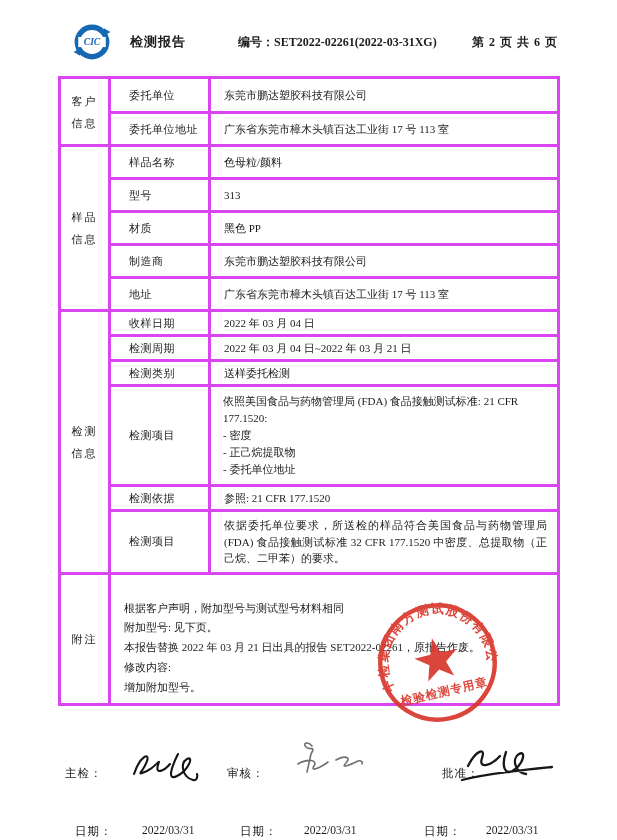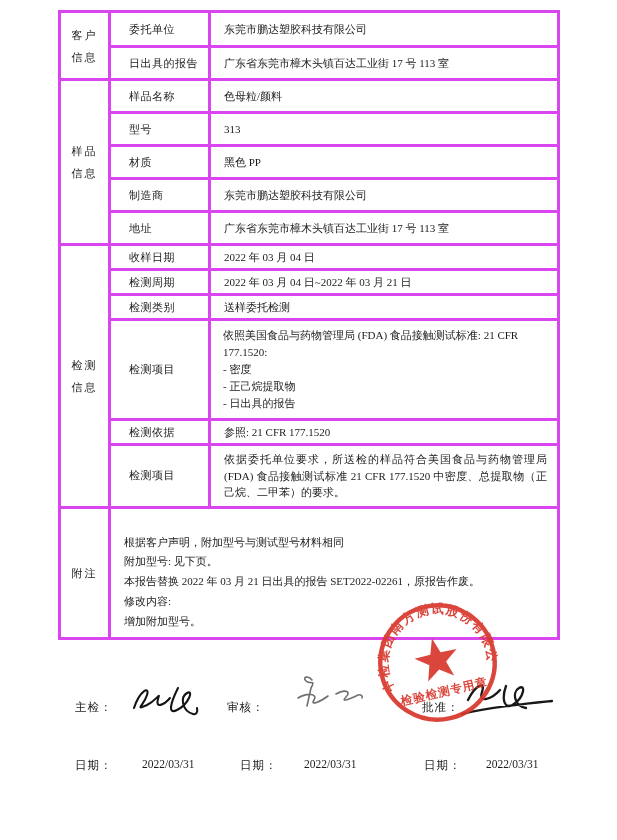--- a/index.html
+++ b/index.html
@@ -40,38 +40,50 @@
 
   
   .stamp { position:absolute; left:374px; top:599px; width:127px; height:127px; opacity:0.92; }
 </style>
 </head>
 <body>
 
 <div class="page">
   <div class="content">
 
+    <div class="hdr">
+      <svg class="logo" viewBox="0 0 48 48">
+        <circle cx="24" cy="24" r="16" fill="none" stroke="#1668b3" stroke-width="6"></circle>
+        <polygon points="37,9 44,13 36,18" fill="#1668b3"></polygon>
+        <polygon points="11,39 4,35 12,30" fill="#1668b3"></polygon>
+        <rect x="9" y="18.5" width="30" height="11" fill="#ffffff"></rect>
+        <text x="24" y="27.5" text-anchor="middle" font-size="10.5" font-weight="bold" font-style="italic" fill="#1668b3" font-family="Liberation Serif, serif">CIC</text>
+      </svg>
+      <div class="hdr-title">检测报告</div>
+      <div class="hdr-no"><span>编号：</span><span>SET2022-02261(2022-03-31XG)</span></div>
+      <div class="hdr-page">第 2 页 共 6 页</div>
+    </div>
 
     <table class="rpt">
       <colgroup>
           <col style="width:50px">
           <col style="width:100px">
           <col>
         </colgroup>
 
       <tbody>
           <tr>
         <td class="grp" rowspan="2">
               <div class="grp-label">客户信息</div>
             </td>
         <td class="lbl h35">委托单位</td>
         <td class="val">东莞市鹏达塑胶科技有限公司</td>
       </tr>
       <tr>
-        <td class="lbl h33">日出具的报告</td>
+        <td class="lbl h33">委托单位地址</td>
         <td class="val">广东省东莞市樟木头镇百达工业街 17 号 113 室</td>
       </tr>
 
       <tr>
         <td class="grp" rowspan="5">
               <div class="grp-label">样品信息</div>
             </td>
         <td class="lbl h33">样品名称</td>
         <td class="val">色母粒/颜料</td>
       </tr>
@@ -106,57 +118,57 @@
       <tr>
         <td class="lbl h25">检测类别</td>
         <td class="val">送样委托检测</td>
       </tr>
       <tr>
         <td class="lbl h87">检测项目</td>
         <td class="val-multi proj">
           <div>依照美国食品与药物管理局 (FDA) 食品接触测试标准: 21 CFR 177.1520:</div>
           <div>- 密度</div>
           <div>- 正己烷提取物</div>
-          <div>- 日出具的报告</div>
+          <div>- 委托单位地址</div>
         </td>
       </tr>
       <tr>
         <td class="lbl h25">检测依据</td>
         <td class="val">参照: 21 CFR 177.1520</td>
       </tr>
       <tr>
         <td class="lbl h51">检测项目</td>
-        <td class="concl">依据委托单位要求，所送检的样品符合美国食品与药物管理局 (FDA) 食品接触测试标准 21 CFR 177.1520 中密度、总提取物（正己烷、二甲苯）的要求。</td>
+        <td class="concl">依据委托单位要求，所送检的样品符合美国食品与药物管理局 (FDA) 食品接触测试标准 32 CFR 177.1520 中密度、总提取物（正己烷、二甲苯）的要求。</td>
       </tr>
 
       <tr>
         <td class="grp h99">
               <div class="grp-label">附注</div>
             </td>
         <td class="note" colspan="2">
           <div>根据客户声明，附加型号与测试型号材料相同</div>
           <div>附加型号: 见下页。</div>
           <div>本报告替换 2022 年 03 月 21 日出具的报告 SET2022-02261，原报告作废。</div>
           <div>修改内容:</div>
           <div>增加附加型号。</div>
         </td>
       </tr>
     </tbody>
       </table>
 
     <div class="sig-area">
-      <span class="sig-lbl" style="left:17px">主检：</span>
+      <span class="sig-lbl" style="left:7px">主检：</span>
       <svg class="sig-svg" style="left:62px; top:-6px; width:95px; height:48px" viewBox="0 0 95 48">
         <path d="M14 30 C20 12 30 8 27 17 C24 27 14 33 27 27 C37 22 41 13 38 21 C35 31 44 27 50 20 M58 10 C51 24 47 37 57 32 C69 26 74 11 67 15 C60 19 62 33 73 36 C76 37 78 34 77 30" fill="none" stroke="#141414" stroke-width="2.1" stroke-linecap="round"></path>
       </svg>
       <span class="sig-lbl" style="left:169px">审核：</span>
       <svg class="sig-svg" style="left:232px; top:-12px; width:80px; height:46px" viewBox="0 0 80 46">
         <path d="M22 8 C18 3 12 5 16 9 C20 13 26 7 21 16 L17 34 M8 26 C18 20 28 22 24 28 C20 34 30 30 38 24 M46 22 C54 17 62 19 56 25 C50 31 60 27 68 23 C71 22 73 24 72 26" fill="none" stroke="#6f6f6f" stroke-width="1.6" stroke-linecap="round"></path>
       </svg>
-      <span class="sig-lbl" style="left:364px">批准：</span>
+      <span class="sig-lbl" style="left:384px">批准：</span>
       <svg class="sig-svg" style="left:398px; top:-10px; width:100px; height:52px" viewBox="0 0 100 52">
         <path d="M12 26 C20 10 30 7 26 18 C22 30 36 25 44 16 M50 12 C45 26 49 37 58 30 C68 23 70 10 63 14 C56 18 58 32 70 34 M6 40 C34 33 66 30 96 27" fill="none" stroke="#171717" stroke-width="2.3" stroke-linecap="round"></path>
       </svg>
     </div>
 
     <div class="date-row">
       <span class="date-lbl" style="left:17px">日期：</span>
       <span class="date-val" style="left:84px">2022/03/31</span>
       <span class="date-lbl" style="left:182px">日期：</span>
       <span class="date-val" style="left:246px">2022/03/31</span>

